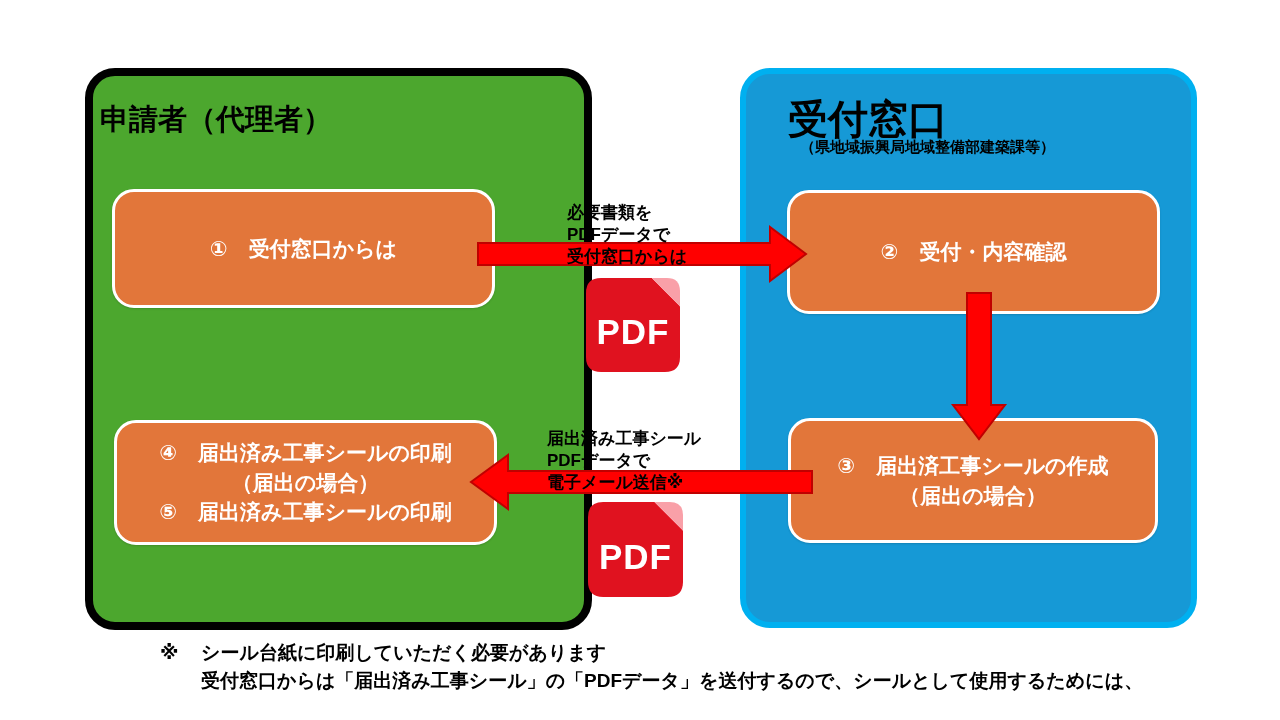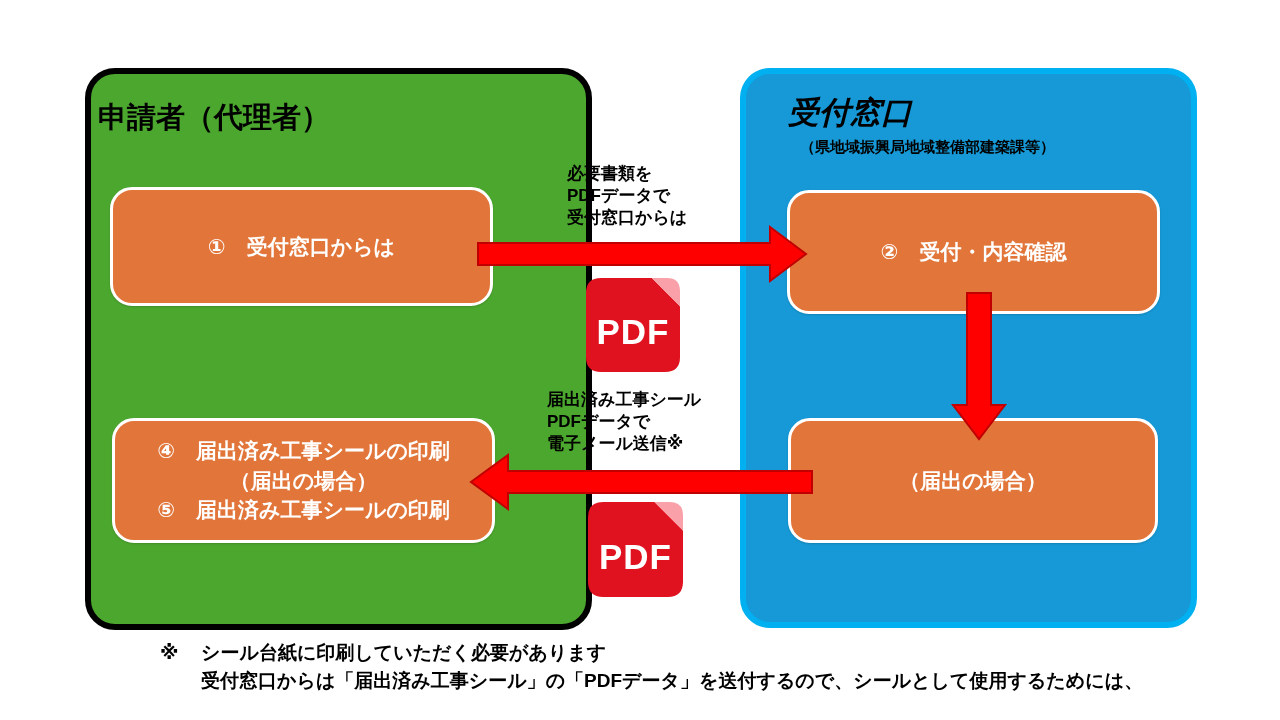--- a/index.html
+++ b/index.html
@@ -4,52 +4,52 @@
 <style>
   html,body{margin:0;padding:0;background:#ffffff;}
   .stage{
     position:relative;width:1280px;height:720px;background:#ffffff;overflow:hidden;
     font-family:"Liberation Sans","DejaVu Sans",sans-serif;
   }
   
   .panel{position:absolute;box-sizing:border-box;border-radius:30px;}
   .panel.green{
     left:85px;top:68px;width:507px;height:562px;
-    background:#4CA72E;border:6px solid #000000;
+    background:#4CA72E;border:8px solid #000000;
   }
   .panel.blue{
     left:740px;top:68px;width:457px;height:560px;
     background:#1699D6;border:6px solid #00B0F0;
   }
   .panel-title{
     position:absolute;color:#000;font-weight:bold;font-size:29px;white-space:nowrap;
   }
   .green .panel-title{left:7px;top:24px;}
-  .blue .panel-title{left:42px;top:18px;font-size:31px;font-style:italic;}
+  .blue .panel-title{left:42px;top:18px;font-size:40px;}
   .panel-subtitle{
     position:absolute;left:54px;top:64px;color:#000;font-weight:bold;font-size:15px;white-space:nowrap;
   }
   
   .obox{
     position:absolute;box-sizing:border-box;background:#E2763A;border:3px solid #ffffff;
     border-radius:22px;display:flex;flex-direction:column;align-items:center;justify-content:center;
     color:#ffffff;font-weight:bold;font-size:21px;line-height:1.4;text-align:center;
     box-shadow:0 1px 2px rgba(0,0,0,0.15);
   }
   .box1{left:19px;top:113px;width:383px;height:119px;}
   .box45{left:21px;top:344px;width:383px;height:125px;}
   .box2{left:41px;top:116px;width:373px;height:124px;}
   .box3{left:42px;top:344px;width:370px;height:125px;}
   .obox div{white-space:nowrap;}
   
   .arrows{position:absolute;left:0;top:0;width:1280px;height:720px;pointer-events:none;}
   .arrows path{fill:#FF0000;stroke:#C00000;stroke-width:2;}
   
   .flow-label{
-    position:absolute;color:#000;font-weight:bold;font-size:17px;line-height:22px;white-space:nowrap;
+    position:absolute;color:#000;font-weight:bold;font-size:17px;line-height:22px;white-space:nowrap;margin-top:39px;
   }
   .label-top{left:567px;top:163px;}
   .label-bottom{left:547px;top:389px;}
   
   .pdf-icon{position:absolute;}
   .pdf-icon svg{position:absolute;left:0;top:0;width:100%;height:100%;}
   .pdf-icon .pdf-text{
     position:absolute;left:0;top:0;width:100%;height:100%;
     display:flex;align-items:center;justify-content:center;
     padding-top:14px;box-sizing:border-box;
@@ -86,20 +86,21 @@
 
   <div class="panel blue">
     <div class="panel-title">受付窓口</div>
     <div class="panel-subtitle">（県地域振興局地域整備部建築課等）</div>
 
     <div class="obox box2">
       <div>②　受付・内容確認</div>
     </div>
 
     <div class="obox box3">
+      <div>③　届出済工事シールの作成</div>
       <div>（届出の場合）</div>
     </div>
   </div>
 
   <svg class="arrows" viewBox="0 0 1280 720" aria-hidden="true">
     <path d="M478 243 H770 V227 L806 254 L770 281 V265 H478 Z"></path>
     <path d="M967 293 H991 V405 H1005 L979 439 L953 405 H967 Z"></path>
     <path d="M812 471 H508 V455 L471 482 L508 509 V493 H812 Z"></path>
   </svg>
 

